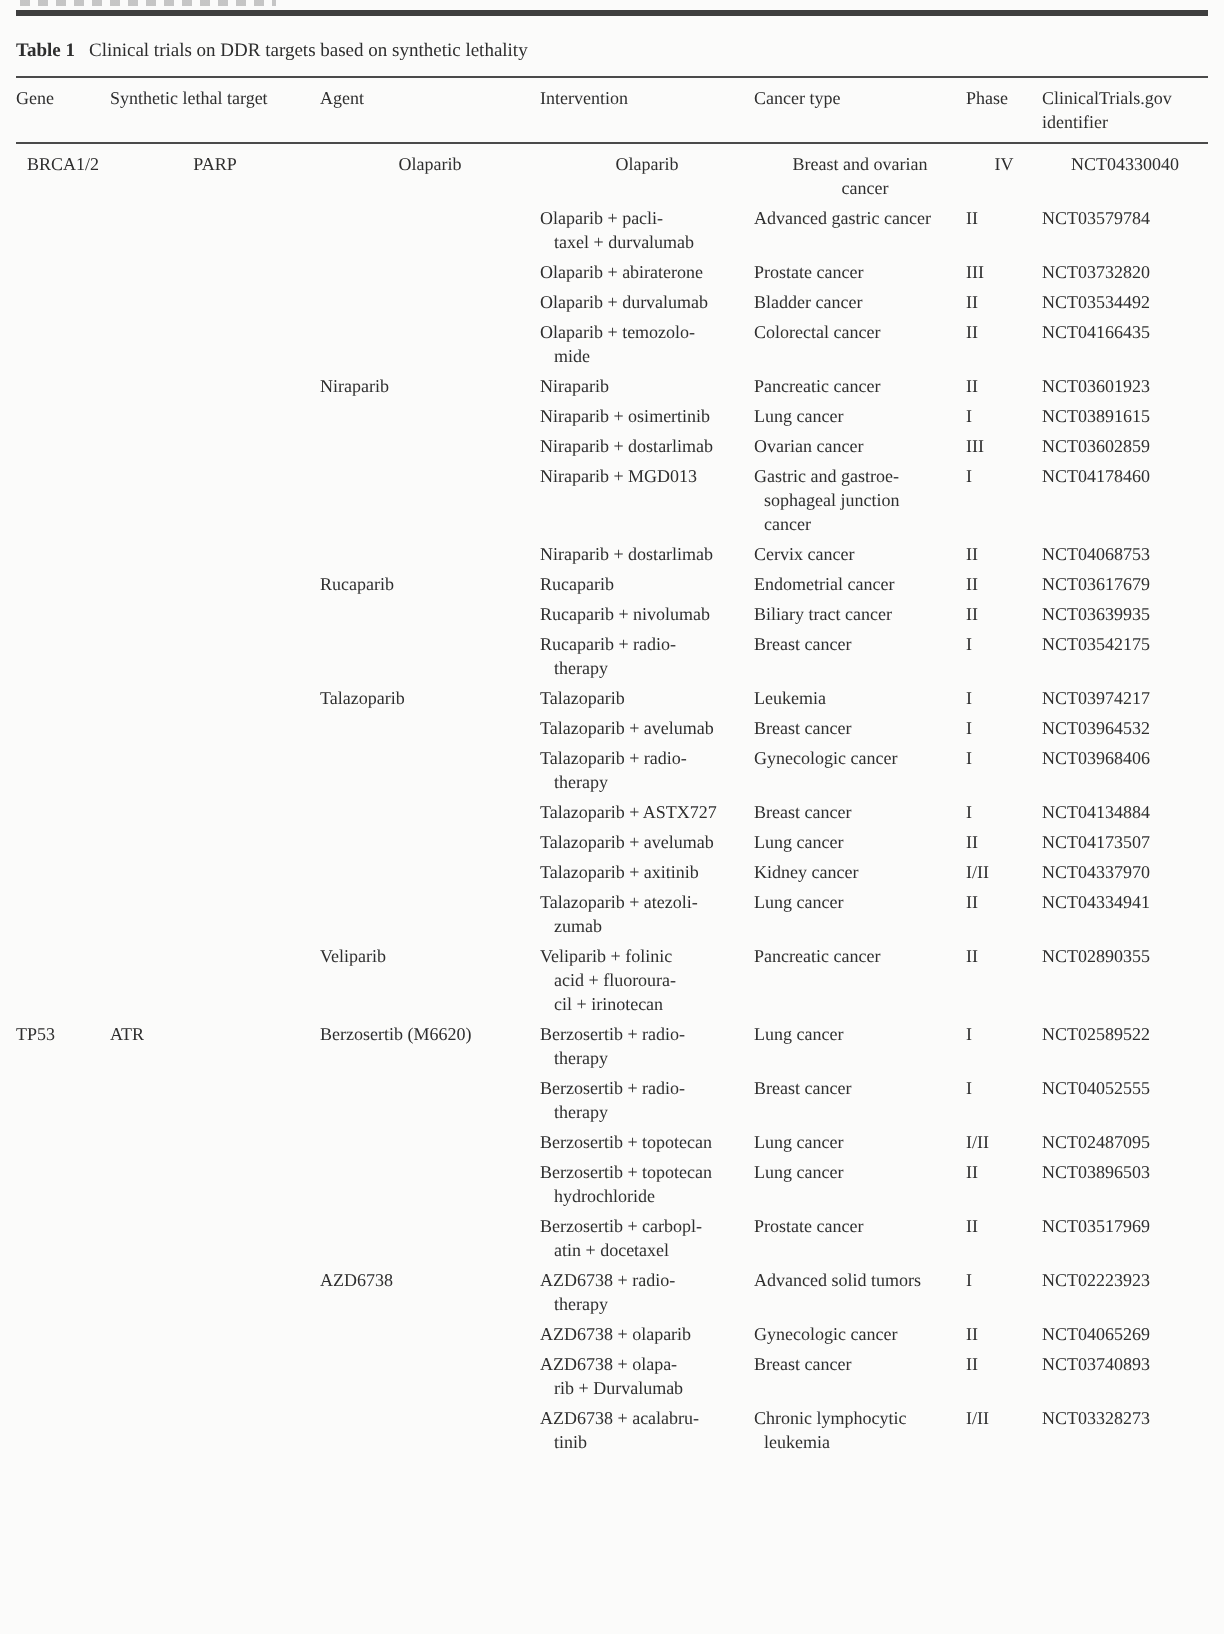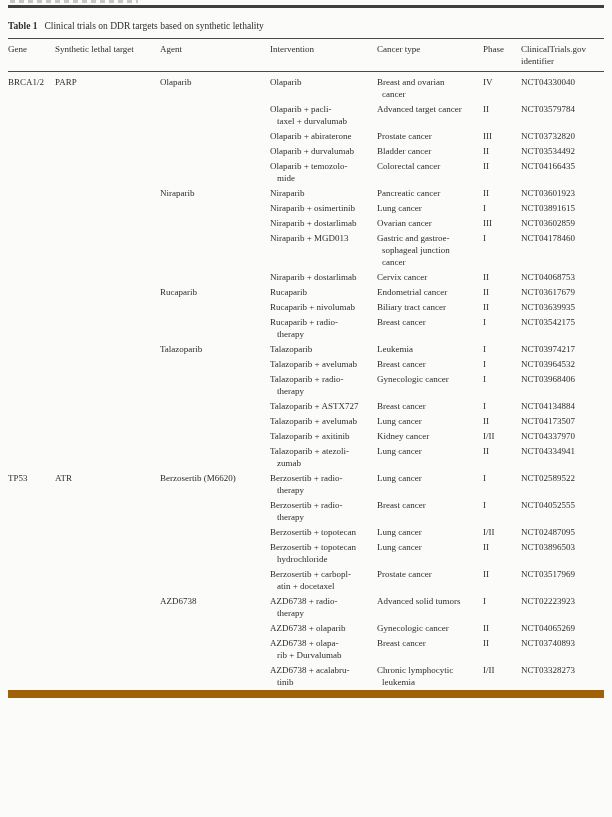--- a/index.html
+++ b/index.html
@@ -68,21 +68,21 @@
     text-align: left;
     font-weight: normal;
     vertical-align: top;
     padding: 4px 2px 4px 0;
     border-bottom: 1.2px solid #4a4a4a;
   }
   td {
     vertical-align: top;
     padding: 1.5px 0;
   }
-  tbody tr:first-child td { padding-top: 4px; }
+  tbody tr:first-child td { padding-top: 4px; text-align: center; }
   td .ln { white-space: nowrap; }
   td .cont-i { padding-left: 7px; }
   td .cont-c { padding-left: 5px; }
 </style>
 </head>
 <body>
 
 <div class="page">
   <div class="crop-remnant"></div>
   <div class="top-rule"></div>
@@ -139,21 +139,21 @@
         </tr>
         <tr>
           <td></td>
           <td></td>
           <td></td>
           <td>
             <div class="ln">Olaparib + pacli-</div>
             <div class="ln cont-i">taxel + durvalumab</div>
           </td>
           <td>
-            <div class="ln">Advanced target cancer</div>
+            <div class="ln">Advanced gastric cancer</div>
           </td>
           <td>
             <div class="ln">II</div>
           </td>
           <td>
             <div class="ln">NCT03579784</div>
           </td>
         </tr>
         <tr>
           <td></td>
@@ -464,20 +464,41 @@
             <div class="ln cont-i">zumab</div>
           </td>
           <td>
             <div class="ln">Lung cancer</div>
           </td>
           <td>
             <div class="ln">II</div>
           </td>
           <td>
             <div class="ln">NCT04334941</div>
+          </td>
+        </tr>
+        <tr>
+          <td></td>
+          <td></td>
+          <td>
+            <div class="ln">Veliparib</div>
+          </td>
+          <td>
+            <div class="ln">Veliparib + folinic</div>
+            <div class="ln cont-i">acid + fluoroura-</div>
+            <div class="ln cont-i">cil + irinotecan</div>
+          </td>
+          <td>
+            <div class="ln">Pancreatic cancer</div>
+          </td>
+          <td>
+            <div class="ln">II</div>
+          </td>
+          <td>
+            <div class="ln">NCT02890355</div>
           </td>
         </tr>
         <tr>
           <td>
             <div class="ln">TP53</div>
           </td>
           <td>
             <div class="ln">ATR</div>
           </td>
           <td>

